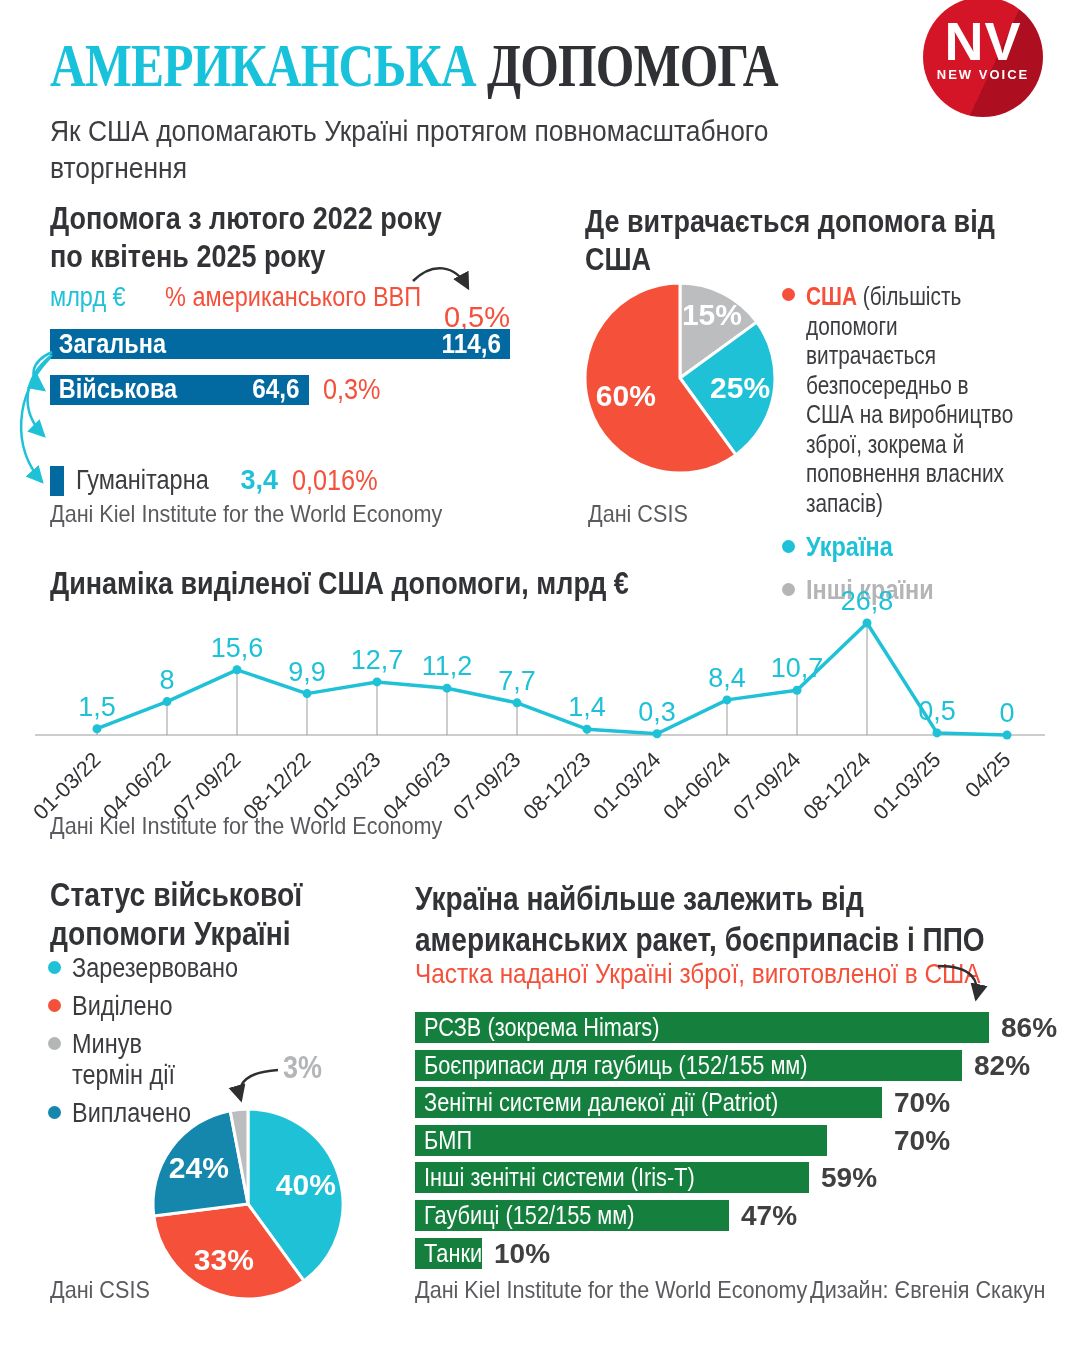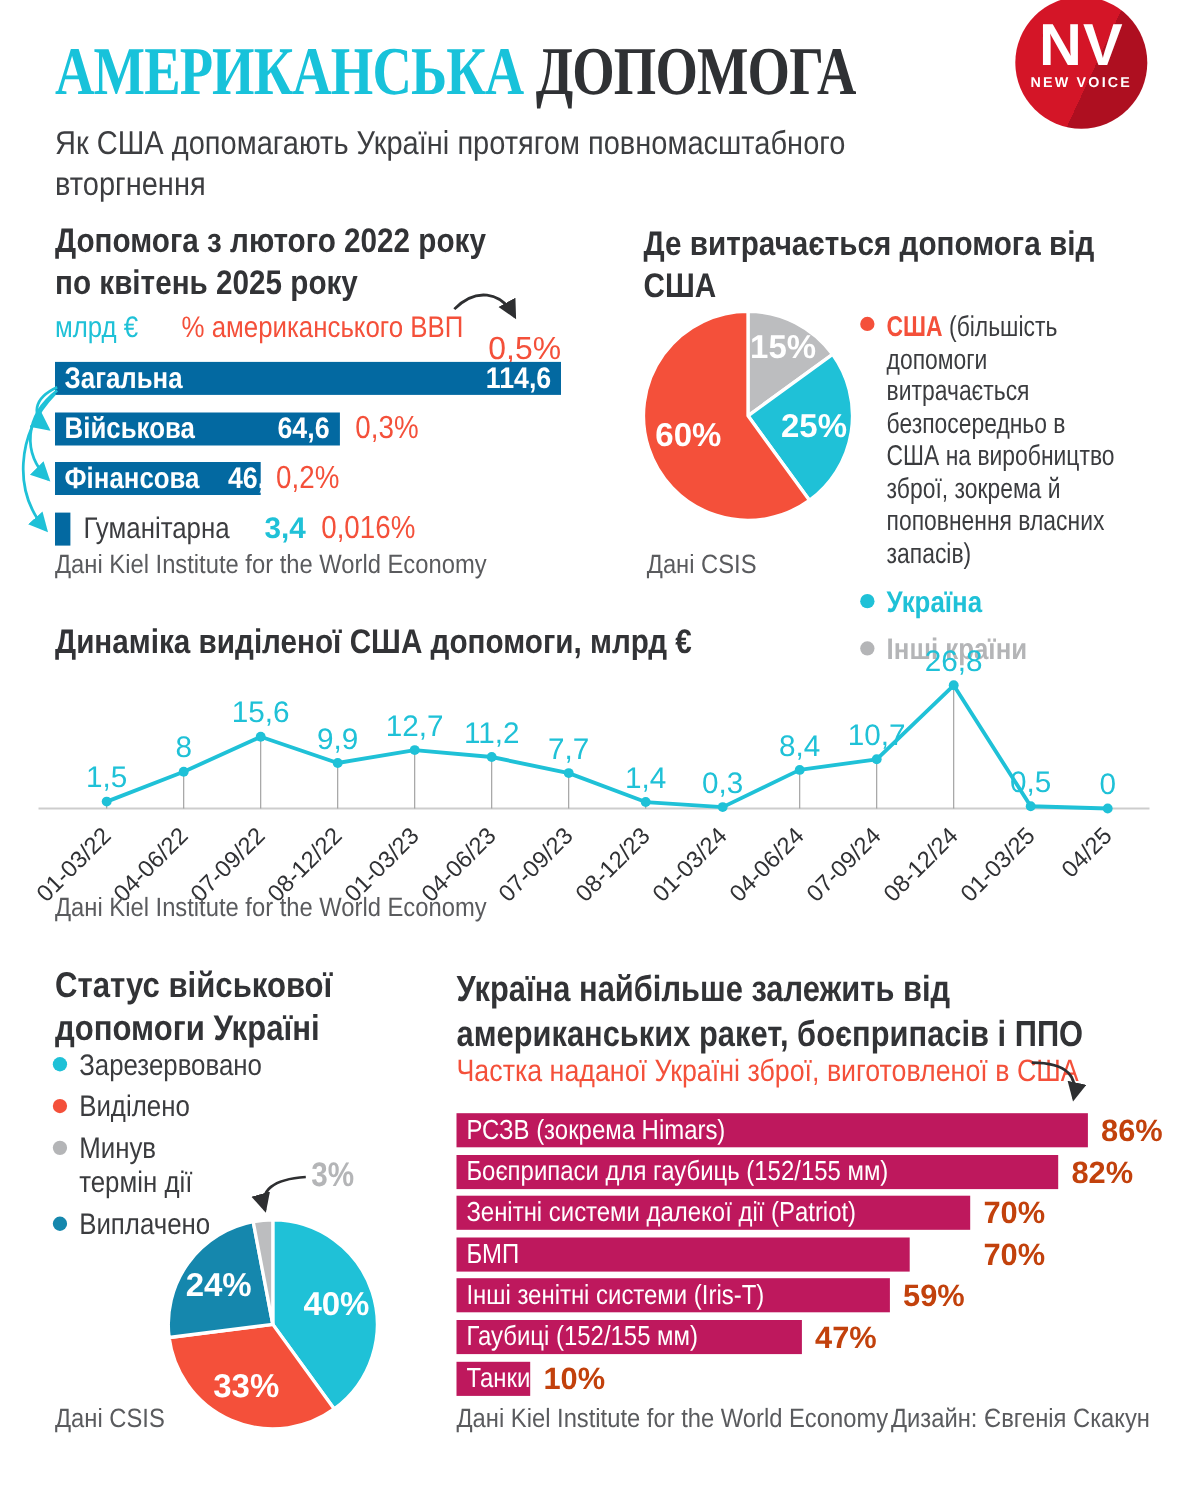--- a/index.html
+++ b/index.html
@@ -34,23 +34,23 @@
   .tb-outval{color:#1fc1d7;font-weight:700;font-size:27px;margin-left:12px;}
   
   .lgd{display:flex;margin-bottom:12px;}
   .dot{width:13px;height:13px;border-radius:50%;flex:none;margin-top:8px;}
   .lgd .txt{margin-left:11px;font-size:27px;font-weight:700;}
   .note-txt{font-size:26px;line-height:29.5px;font-weight:400;color:#3b3c3f;width:300px;
       transform:scaleX(0.8);transform-origin:0 0;}
   .note-txt b{color:#f4503a;font-weight:700;}
   
   .hb-row{position:absolute;left:0;height:31px;}
-  .hb-bar{position:absolute;left:0;top:0;height:31px;background:#be185d;color:#fff;
+  .hb-bar{position:absolute;left:0;top:0;height:31px;background:#15803d;color:#fff;
       font-size:25px;line-height:31px;padding-left:9px;box-sizing:border-box;}
-  .hb-pct{position:absolute;top:0;font-size:28px;font-weight:700;line-height:31px;color:#c2410c;white-space:nowrap;}
+  .hb-pct{position:absolute;top:0;font-size:28px;font-weight:700;line-height:31px;color:#404040;white-space:nowrap;}
   .red-sub{color:#f4503a;font-size:28px;font-weight:400;}
   svg{position:absolute;left:0;top:0;}
   .callout-3{font-size:31px;font-weight:700;color:#b4b5b7;}
 </style>
 </head>
 <body>
 
 <div class="abs main-title">
   <span class="accent">АМЕРИКАНСЬКА</span><span class="rest">ДОПОМОГА</span>
 </div>
@@ -70,27 +70,20 @@
         <span class="lb cond">Загальна</span>
         <span class="vl">114,6</span>
       </div>
     </div>
     <div class="tb-row" style="top: 45.5px; width: 560px;">
       <div class="tb-bar" style="width: 259px;">
         <span class="lb cond">Військова</span>
         <span class="vl">64,6</span>
       </div>
       <span class="tb-gdp cond">0,3%</span>
-    </div>
-    <div class="tb-row" style="top: 91px; width: 560px;">
-      <div class="tb-bar" style="width: 187px;">
-        <span class="lb cond">Фінансова</span>
-        <span class="vl">46,6</span>
-      </div>
-      <span class="tb-gdp cond">0,2%</span>
     </div>
     <div class="tb-row" style="top: 136.5px; width: 560px;">
       <div class="tb-bar" style="width: 14px;"></div>
       <span class="tb-outlbl cond">Гуманітарна</span>
       <span class="tb-outval">3,4</span>
       <span class="tb-gdp cond">0,016%</span>
     </div>
   </div>
 <div class="abs src" style="left:50px;top:500px;">Дані Kiel Institute for the World Economy</div>
 

